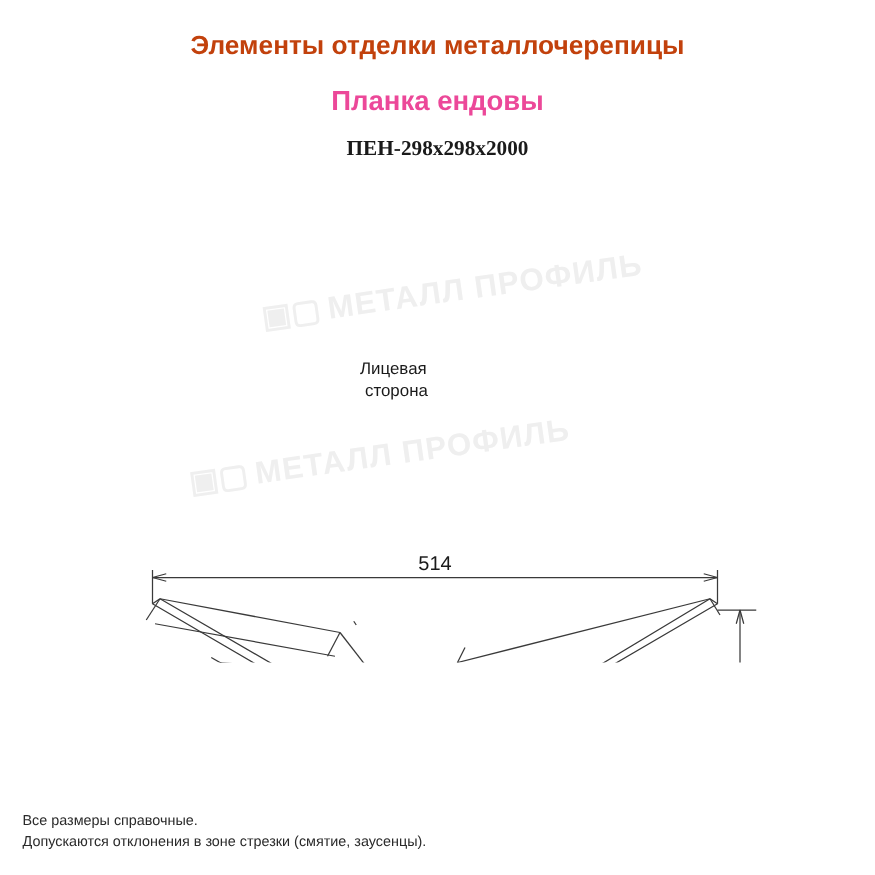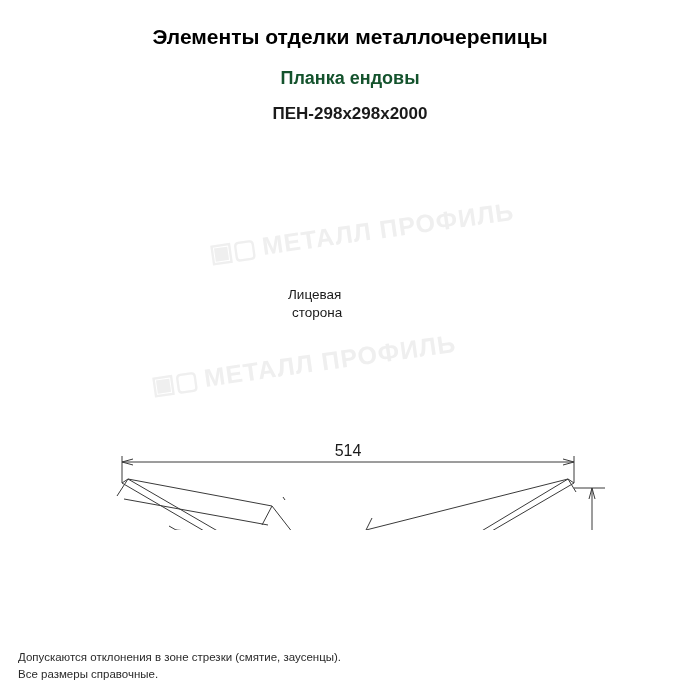--- a/index.html
+++ b/index.html
@@ -24,38 +24,39 @@
     position: absolute;
     top: 24px;
     left: 0;
     width: 700px;
     text-align: center;
   }
   .main-title {
     font-size: 21px;
     font-weight: bold;
     letter-spacing: 0px;
-    color: #000000;
+    color: #c2410c;
     line-height: 1.25;
   }
   .sub-title {
     margin-top: 16px;
-    font-size: 18px;
+    font-size: 22px;
     font-weight: bold;
-    color: #14532d;
+    color: #ec4899;
     line-height: 1.35;
   }
   .sub-title .line2 {
     display: block;
   }
   .code-title {
     margin-top: 13px;
     font-size: 17px;
     font-weight: bold;
     color: #1a1a1a;
+    font-family: Liberation Serif, serif;
   }
   .drawing-area {
     position: absolute;
     top: 200px;
     left: 0;
     width: 700px;
     height: 330px;
   }
   .drawing-area svg {
     display: block;
@@ -168,17 +169,17 @@
 
         <text x="452" y="382" font-size="16" text-anchor="middle" transform="rotate(20 452 382)">298</text>
 
         <text x="288" y="99" font-size="13.5" text-anchor="start">Лицевая</text>
         <text x="292" y="117" font-size="13.5" text-anchor="start">сторона</text>
       </g>
     </svg>
   </div>
 
   <div class="footer">
+    <div>Все размеры справочные.</div>
     <div>Допускаются отклонения в зоне стрезки (смятие, заусенцы).</div>
-    <div>Все размеры справочные.</div>
   </div>
 
 </div>
 
 </body></html>

